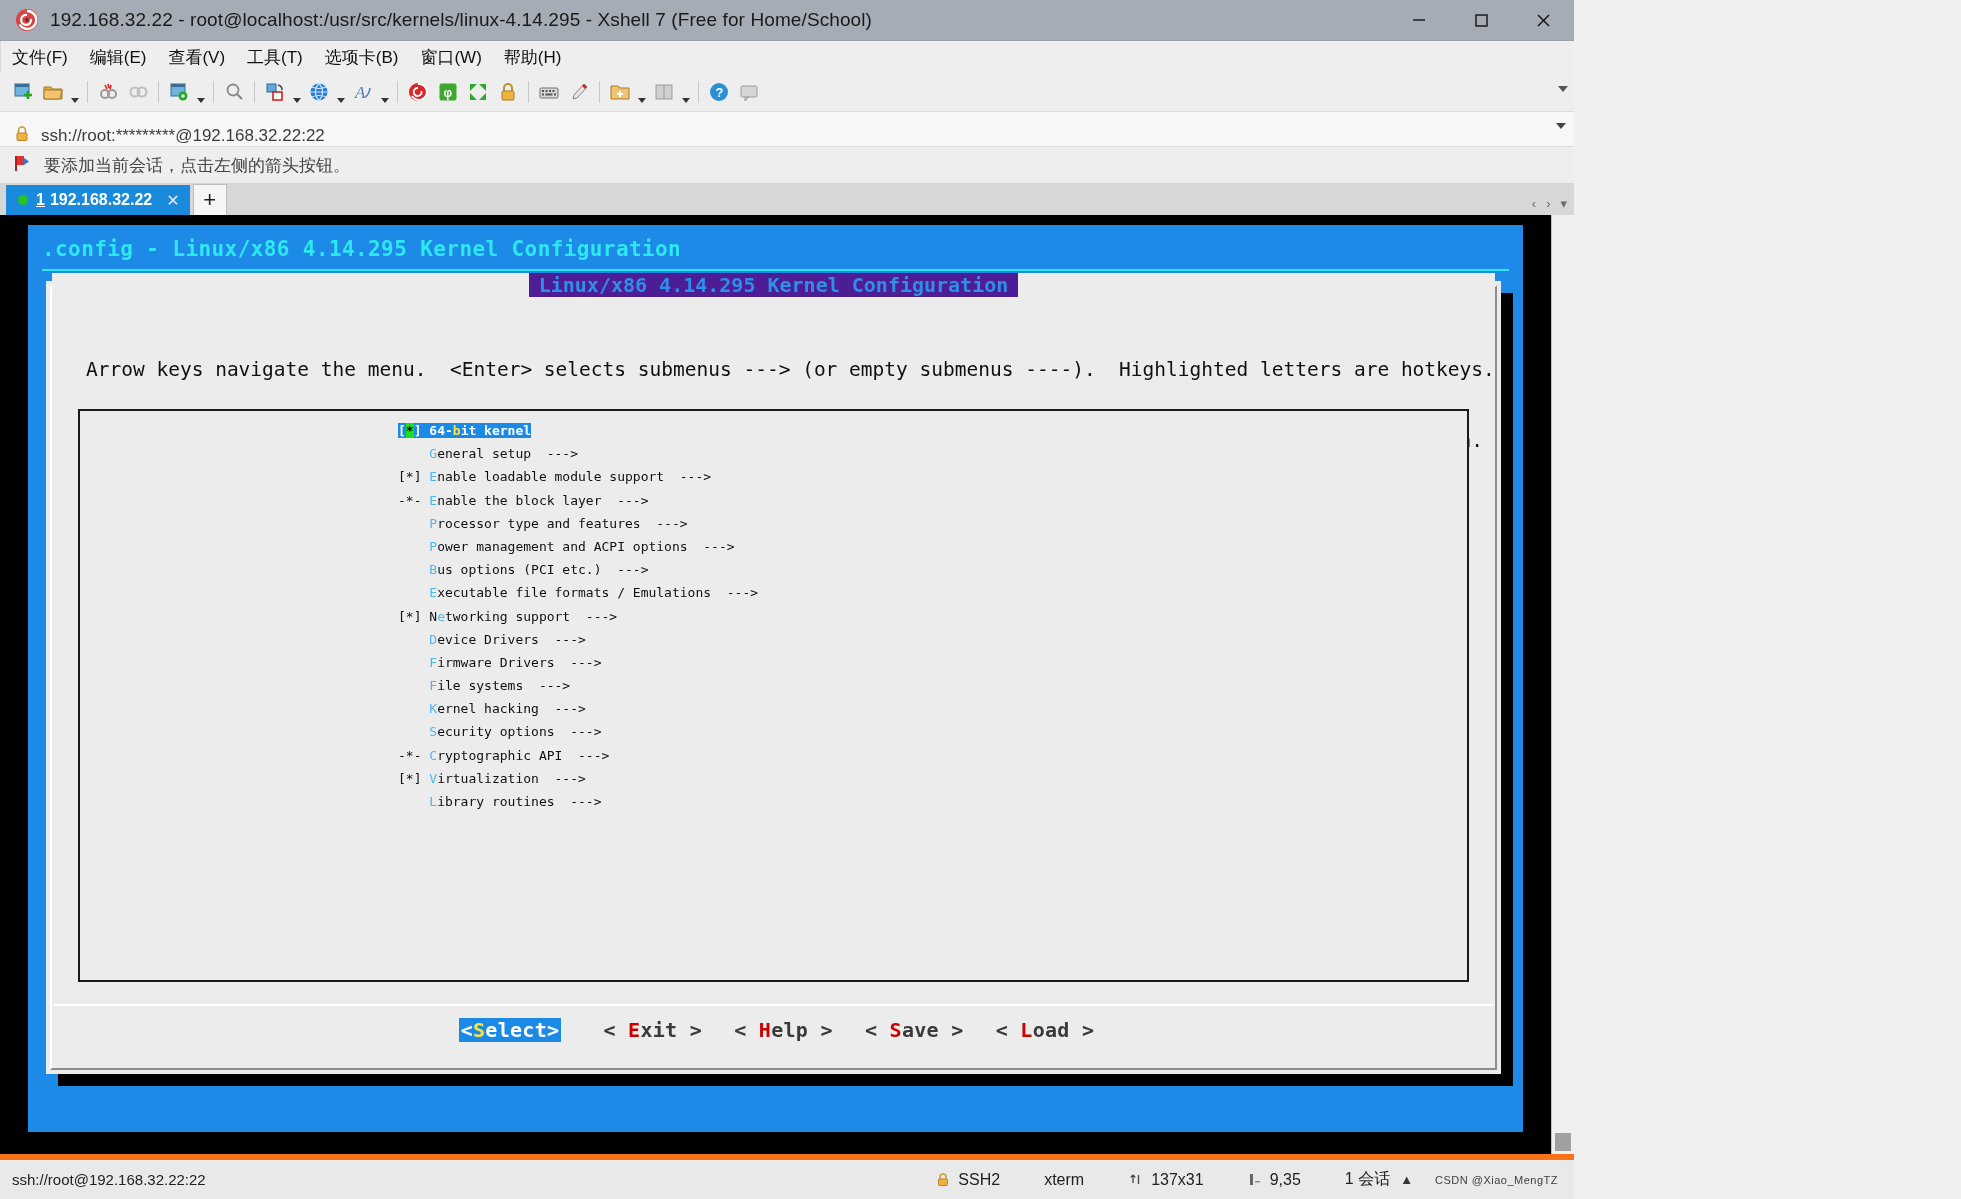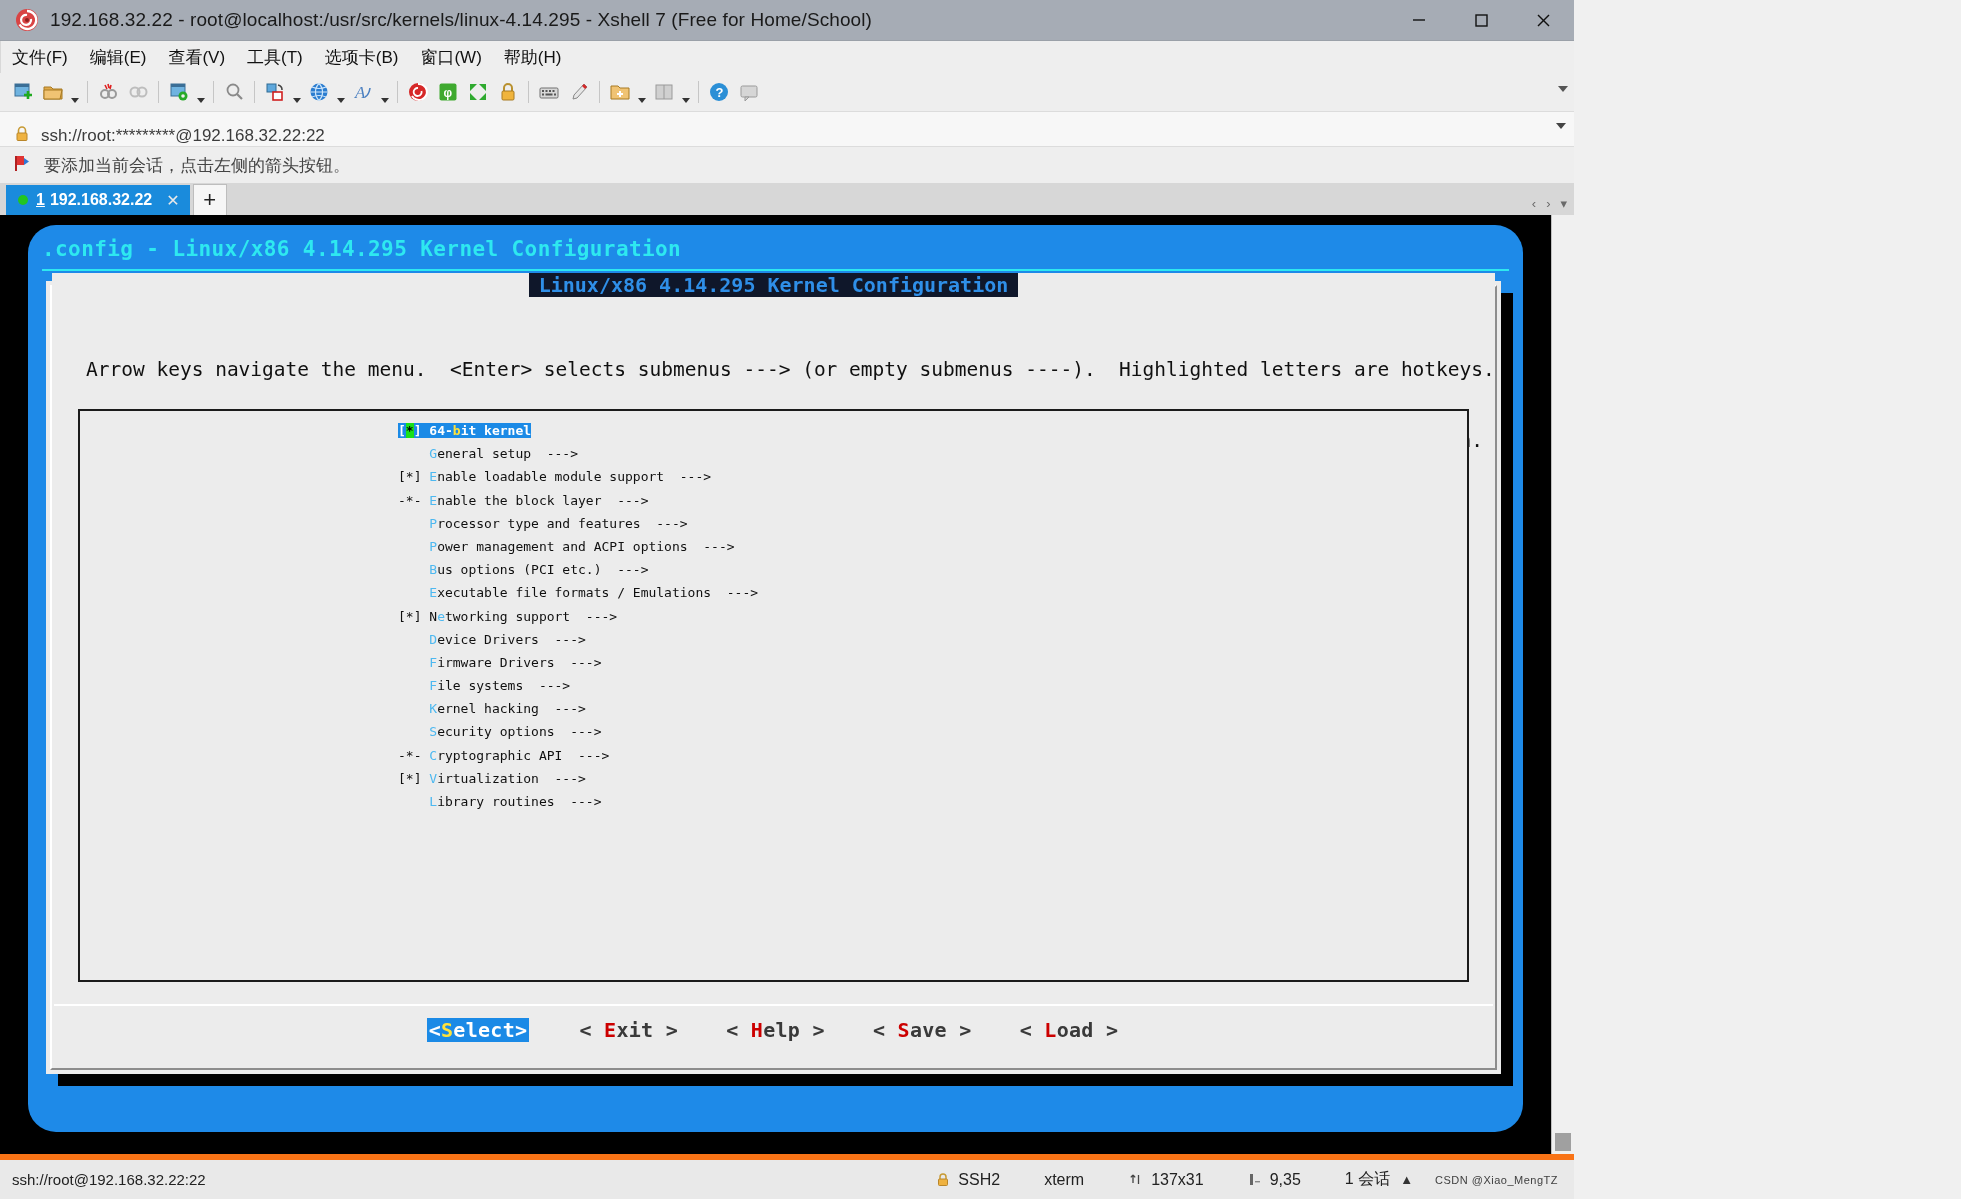--- a/index.html
+++ b/index.html
@@ -85,21 +85,21 @@
   }
   .term-canvas{position:relative;flex:1 1 auto;background:#000;overflow:hidden;}
   .scrollcol{
     width:22px;flex:0 0 22px;background:#f0f0f0;border-left:1px solid #c0c0c0;
     position:relative;
   }
   .scroll-thumb{position:absolute;left:3px;right:3px;bottom:3px;height:18px;background:#a0a0a0;}
 
   
   .mc-backdrop{
-    position:absolute;left:28px;top:10px;right:28px;bottom:22px;background:#1e8ae8;border-radius:28px;
+    position:absolute;left:28px;top:10px;right:28px;bottom:22px;background:#1e8ae8;
   }
   .mc-toptitle{
     position:absolute;left:14px;top:12px;color:#2ee8f0;font-size:21px;font-weight:bold;
     letter-spacing:0.4px;white-space:nowrap;
   }
   .mc-topline{position:absolute;left:14px;top:44px;right:14px;height:2px;background:#2ee8f0;}
 
   
   .mc-dialog{
     position:absolute;left:18px;top:56px;right:22px;bottom:58px;background:#ececec;
@@ -110,21 +110,21 @@
   .mc-dlg-border{
     position:absolute;left:4px;top:4px;right:4px;bottom:4px;
     border-top:2px solid #ffffff;border-left:2px solid #ffffff;
     border-right:2px solid #8d8d8d;border-bottom:2px solid #8d8d8d;
   }
   .mc-dlg-title{
     position:absolute;top:-14px;left:0;right:0;text-align:center;
     color:#2f8fe8;font-size:20px;font-weight:bold;background:#ececec;
     display:flex;justify-content:center;
   }
-  .mc-dlg-title span{background:#0f172a;padding:0 10px;white-space:nowrap;}
+  .mc-dlg-title span{background:#4c1d95;padding:0 10px;white-space:nowrap;}
 
   .mc-help{
     position:absolute;left:34px;top:24px;right:20px;
     color:#101010;font-size:19.5px;line-height:23.5px;white-space:pre;
   }
 
   
   .mc-listbox{
     position:absolute;left:26px;right:26px;top:122px;bottom:86px;
     border:2px solid #1b1b1b;background:#ececec;
@@ -140,21 +140,21 @@
   .mc-row.sel .selwrap{background:#1b8ae6;color:#ffffff;font-weight:bold;display:inline;}
   .mc-row.sel .hot{color:#ffe23a;}
   .mc-row.sel .star{background:#19e019;color:#000;display:inline;}
 
   
   .mc-buttons{
     position:absolute;left:0;right:4px;bottom:26px;
     display:flex;justify-content:center;align-items:center;
     font-size:20px;white-space:pre;
   }
-  .mc-btn{margin:0 24px;color:#3a3a3a;font-weight:bold;letter-spacing:0.3px;}
+  .mc-btn{margin:0 16px;color:#3a3a3a;font-weight:bold;letter-spacing:0.3px;}
   .mc-btn .hk{color:#cc0000;}
   .mc-btn.active{background:#1b8ae6;color:#ffffff;margin:0 26px;padding:0 2px;}
   .mc-btn.active .hk{color:#ffe23a;}
   .mc-btn-sep{position:absolute;left:2px;right:2px;bottom:62px;height:2px;background:#ffffff;}
 
   
   .statusbar{
     height:39px;flex:0 0 39px;background:#e9e9e9;display:flex;align-items:center;
     border-top:6px solid #f97316;position:relative;justify-content:center;
   }

